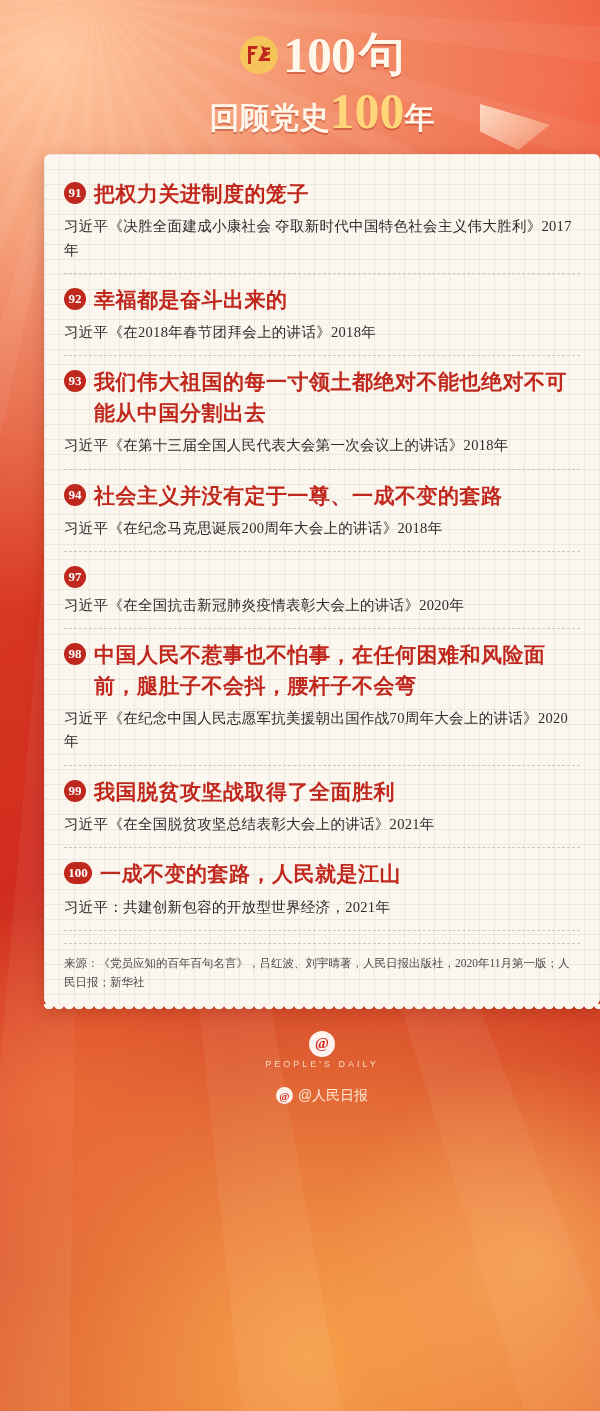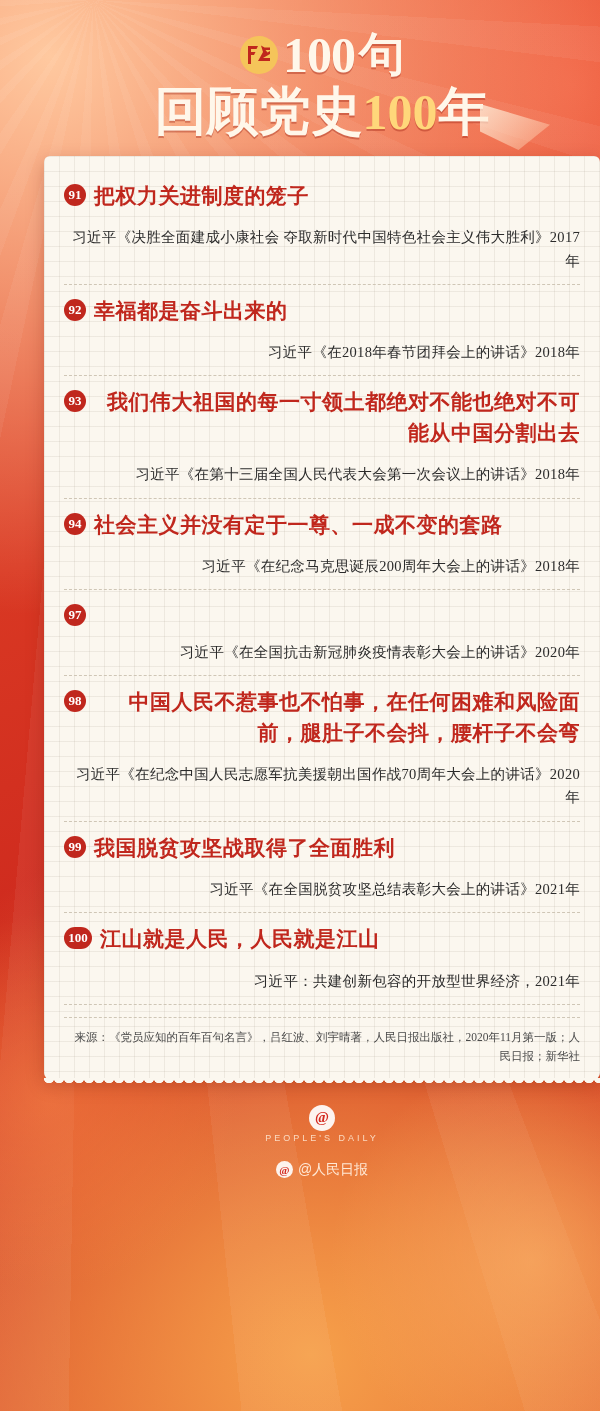--- a/index.html
+++ b/index.html
@@ -105,21 +105,21 @@
     line-height: 1.05;
     box-shadow: 0 2px 4px rgba(120,20,10,0.3);
   }
   .title-line2 {
     margin-top: 6px;
     line-height: 1;
   }
   .title-line2 .cn {
     font-family: "Liberation Serif", serif;
     font-weight: bold;
-    font-size: 52px;
+    font-size: 30px;
     color: #fff7ea;
     text-shadow: 0 2px 0 rgba(150,20,10,0.35);
   }
   .title-line2 .gold {
     font-family: "Liberation Serif", serif;
     font-weight: bold;
     font-size: 50px;
     color: #ffd77a;
     text-shadow: 0 2px 0 rgba(150,20,10,0.35);
   }
@@ -141,21 +141,20 @@
     margin: 10px 22px 0 22px;
     background: #fbf7ef;
     background-image:
       linear-gradient(rgba(190,180,165,0.22) 1px, transparent 1px),
       linear-gradient(90deg, rgba(190,180,165,0.22) 1px, transparent 1px);
     background-size: 15px 15px, 15px 15px;
     border-radius: 6px;
     box-shadow: 0 6px 18px rgba(120,20,10,0.28);
     padding: 14px 20px 12px 20px;
     box-sizing: border-box;
-    text-align: right;
   }
   .card::after {
     content: "";
     position: absolute;
     left: 0; right: 0; bottom: -9px;
     height: 10px;
     background:
       radial-gradient(circle at 5px 0px, #fbf7ef 5px, rgba(251,247,239,0) 5.5px) repeat-x;
     background-size: 10px 10px;
   }
@@ -189,21 +188,21 @@
   .num.wide { border-radius: 11px; min-width: 28px; }
   .quote {
     font-family: "Liberation Serif", serif;
     font-size: 21px;
     font-weight: bold;
     line-height: 1.45;
     color: #c0271d;
     letter-spacing: 0.5px;
   }
   .source {
-    margin-top: 15px;
+    margin-top: 6px;
     font-family: "Liberation Serif", serif;
     font-size: 14.5px;
     line-height: 1.6;
     color: #2b2b2b;
     letter-spacing: 0.3px;
   }
   .footnote {
     margin-top: 12px;
     padding-top: 10px;
     border-top: 1px dashed #cfc6b6;
@@ -357,21 +356,21 @@
       <div class="entry-head">
         <span class="num">99</span>
         <span class="quote">我国脱贫攻坚战取得了全面胜利</span>
       </div>
       <div class="source">习近平《在全国脱贫攻坚总结表彰大会上的讲话》2021年</div>
     </div>
 
     <div class="entry">
       <div class="entry-head">
         <span class="num wide">100</span>
-        <span class="quote">江山就是人民，人民就是江山</span>
+        <span class="quote">一成不变的套路，人民就是江山</span>
       </div>
       <div class="source">习近平：共建创新包容的开放型世界经济，2021年</div>
     </div>
 
     <div class="footnote">来源：《党员应知的百年百句名言》，吕红波、刘宇晴著，人民日报出版社，2020年11月第一版；人民日报；新华社</div>
   </div>
 
   <div class="footer">
     <div class="logo-row">
       <span class="weibo-badge">@</span>

